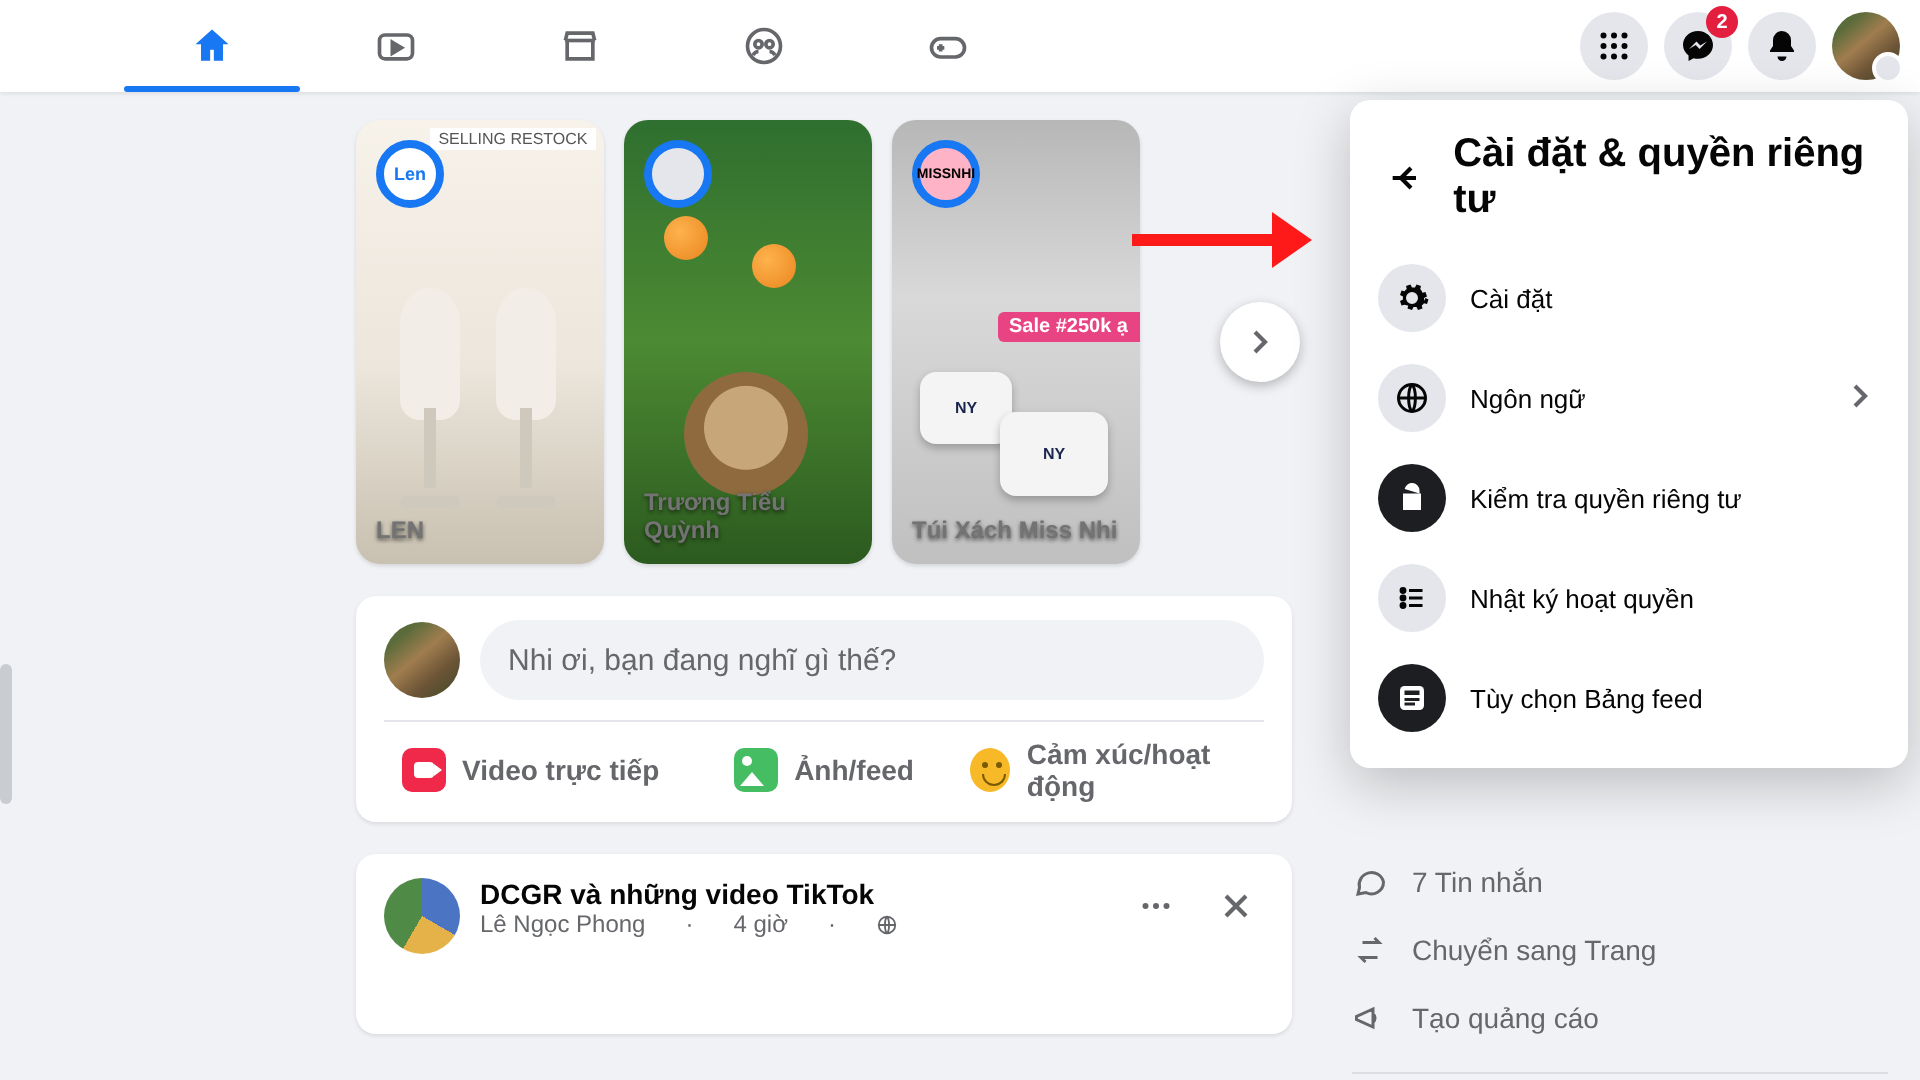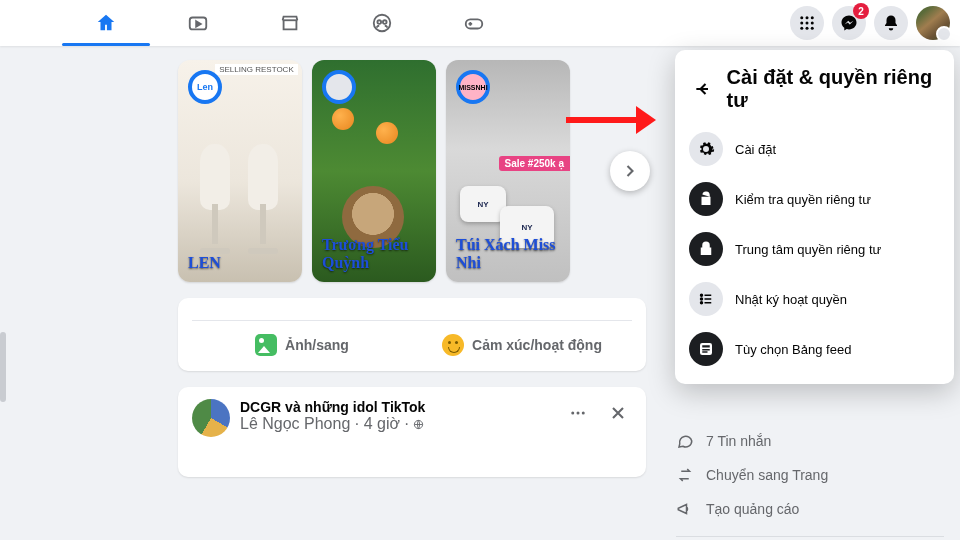--- a/index.html
+++ b/index.html
@@ -66,22 +66,22 @@
     position: relative; cursor: pointer; box-shadow: 0 1px 2px rgba(0,0,0,.12);
   }
   .story .pic { position: absolute; inset:0;text-align:right; }
   .story .ring {
     position: absolute; top: 10px; left: 10px; width: 34px; height: 34px; border-radius: 50%;
     background: #fff; border: 4px solid #1877f2; display:flex; align-items:center; justify-content:center;
     font-size: 9px; font-weight: 600;
   }
   .story .ring.inner { background:#e4e6eb; }
   .story .caption {
-    position: absolute; left: 10px; right: 10px; bottom: 10px; color: #1d4ed8; font-size: 16px;
-    font-weight: 600; text-shadow: 0 1px 2px rgba(0,0,0,.6); font-family: Liberation Serif, serif;
+    position: absolute; left: 10px; right: 10px; bottom: 10px; color: #737373; font-size: 12px;
+    font-weight: 600; text-shadow: 0 1px 2px rgba(0,0,0,.6);
   }
   .story1 .pic{ background: linear-gradient(180deg,#f7f2ea 0%,#ece6dc 55%,#c8c0b0 100%);}
   .story1 .ring{ color:#1877f2; background:#fff;}
   .story .tag {
     position:absolute; top:4px; left:30%; background:#fff; color:#555; font-size:8px; padding:1px 4px;
   }
   .story2 .pic{ background: linear-gradient(180deg,#2f6f2f 0%,#4d8a33 50%,#2b5a1f 100%);}
   .story2 .ring{ background:#dfe3e8;}
   .story3 .pic{ background: linear-gradient(180deg,#b7b7b7 0%,#d9d9d9 40%,#c0c0c0 100%);}
   .story3 .ring{ background:#ffb3c6; border-color:#1877f2;}
@@ -155,21 +155,21 @@
   .post{
     margin-top:16px; background:#fff; border-radius:10px; box-shadow:0 1px 2px rgba(0,0,0,.1);
     padding:12px 14px 40px;
   }
   .post-head{ display:flex; align-items:flex-start; gap:10px;}
   .post-avatar{
     width:38px; height:38px; border-radius:50%;
     background: conic-gradient(#4b74c2 0 120deg,#e5b24a 120deg 210deg,#4f8a46 210deg 360deg);
   }
   .post-title{ font-weight:600; font-size:14px; color:#050505;}
-  .post-meta{ font-size:16px; color:#65676b; display:flex; align-items:center; gap:4px;}
+  .post-meta{ font-size:12px; color:#65676b; display:flex; align-items:center; gap:20px;}
   .post-meta .globe{ width:11px; height:11px;}
   .post-ctl{ margin-left:auto; display:flex; gap:12px; color:#65676b;}
   .post-ctl span{ width:28px; height:28px; display:flex; align-items:center; justify-content:center;
     border-radius:50%; cursor:pointer;}
 
   
   .rside{
     position:absolute; right:0; top:366px; width:300px; color:#65676b; font-size:14px;
     padding:0 16px;
   }
@@ -330,37 +330,45 @@
     </div>
 
     <div class="story-arrow">
       <svg viewBox="0 0 24 24" width="20" height="20" fill="none" stroke="currentColor" stroke-width="2.5">
           <path d="M9 6l6 6-6 6"></path>
         </svg>
     </div>
   </div>
 
   <div class="card">
+    <div class="composer-top">
+      <div class="mini-avatar"></div>
+      <div class="pill">Nhi ơi, bạn đang nghĩ gì thế?</div>
+    </div>
     <div class="composer-actions">
       <div class="c-action">
+        <span class="ic ic-live"></span>
+        <span>Video trực tiếp</span>
+      </div>
+      <div class="c-action">
         <span class="ic ic-photo"></span>
-        <span>Ảnh/sang</span>
+        <span>Ảnh/feed</span>
       </div>
       <div class="c-action">
         <span class="ic-feel"></span>
         <span>Cảm xúc/hoạt động</span>
       </div>
     </div>
   </div>
 
   <div class="post">
     <div class="post-head">
       <div class="post-avatar"></div>
       <div>
-        <div class="post-title">DCGR và những idol TikTok</div>
+        <div class="post-title">DCGR và những video TikTok</div>
         <div class="post-meta">
           <span>Lê Ngọc Phong</span>
           <span> · </span>
           <span>4 giờ</span>
           <span> · </span>
           <svg class="globe" viewBox="0 0 24 24" fill="currentColor">
               <circle cx="12" cy="12" r="9" fill="none" stroke="currentColor" stroke-width="2"></circle>
               <path d="M3 12h18M12 3c3 3 3 15 0 18M12 3c-3 3-3 15 0 18" fill="none" stroke="currentColor" stroke-width="2"></path>
             </svg>
         </div>
@@ -419,38 +427,44 @@
 
   <div class="menu-item">
     <span class="mi-icon">
       <svg viewBox="0 0 24 24" fill="currentColor">
           <path d="M12 8a4 4 0 100 8 4 4 0 000-8zm9 4l2 1-1 3-2-.5a8 8 0 01-1.5 1.5l.5 2-3 1-1-2a8 8 0 01-2 0l-1 2-3-1 .5-2A8 8 0 017 16.5L5 17l-1-3 2-1a8 8 0 010-2l-2-1 1-3 2 .5A8 8 0 018.5 6L8 4l3-1 1 2a8 8 0 012 0l1-2 3 1-.5 2A8 8 0 0119 8.5l2-.5 1 3-2 1a8 8 0 010 2z"></path>
         </svg>
     </span>
     <span>Cài đặt</span>
   </div>
 
+  <div class="menu-item">
+    <span class="mi-icon">
+      <svg viewBox="0 0 24 24" fill="none" stroke="currentColor" stroke-width="2">
+          <circle cx="12" cy="12" r="9"></circle>
+          <path d="M3 12h18M12 3c3 3 3 15 0 18M12 3c-3 3-3 15 0 18"></path>
+        </svg>
+    </span>
+    <span>Ngôn ngữ</span>
+    <span class="chev">
+      <svg viewBox="0 0 24 24" width="20" height="20" fill="none" stroke="currentColor" stroke-width="2.5">
+          <path d="M9 6l6 6-6 6"></path>
+        </svg>
+    </span>
+  </div>
 
   <div class="menu-item">
     <span class="mi-icon dark">
       <svg viewBox="0 0 24 24" fill="currentColor">
           <path d="M17 9V7a5 5 0 00-9.9-1M6 9h12v11H6z"></path>
         </svg>
     </span>
     <span>Kiểm tra quyền riêng tư</span>
   </div>
 
-  <div class="menu-item">
-    <span class="mi-icon dark">
-      <svg viewBox="0 0 24 24" fill="currentColor">
-          <path d="M7 10V7a5 5 0 0110 0v3M5 10h14v10H5z"></path>
-        </svg>
-    </span>
-    <span>Trung tâm quyền riêng tư</span>
-  </div>
 
   <div class="menu-item">
     <span class="mi-icon">
       <svg viewBox="0 0 24 24" fill="none" stroke="currentColor" stroke-width="2">
           <circle cx="6" cy="7" r="1.3" fill="currentColor"></circle>
           <circle cx="6" cy="12" r="1.3" fill="currentColor"></circle>
           <circle cx="6" cy="17" r="1.3" fill="currentColor"></circle>
           <path d="M10 7h9M10 12h9M10 17h9"></path>
         </svg>
     </span>

